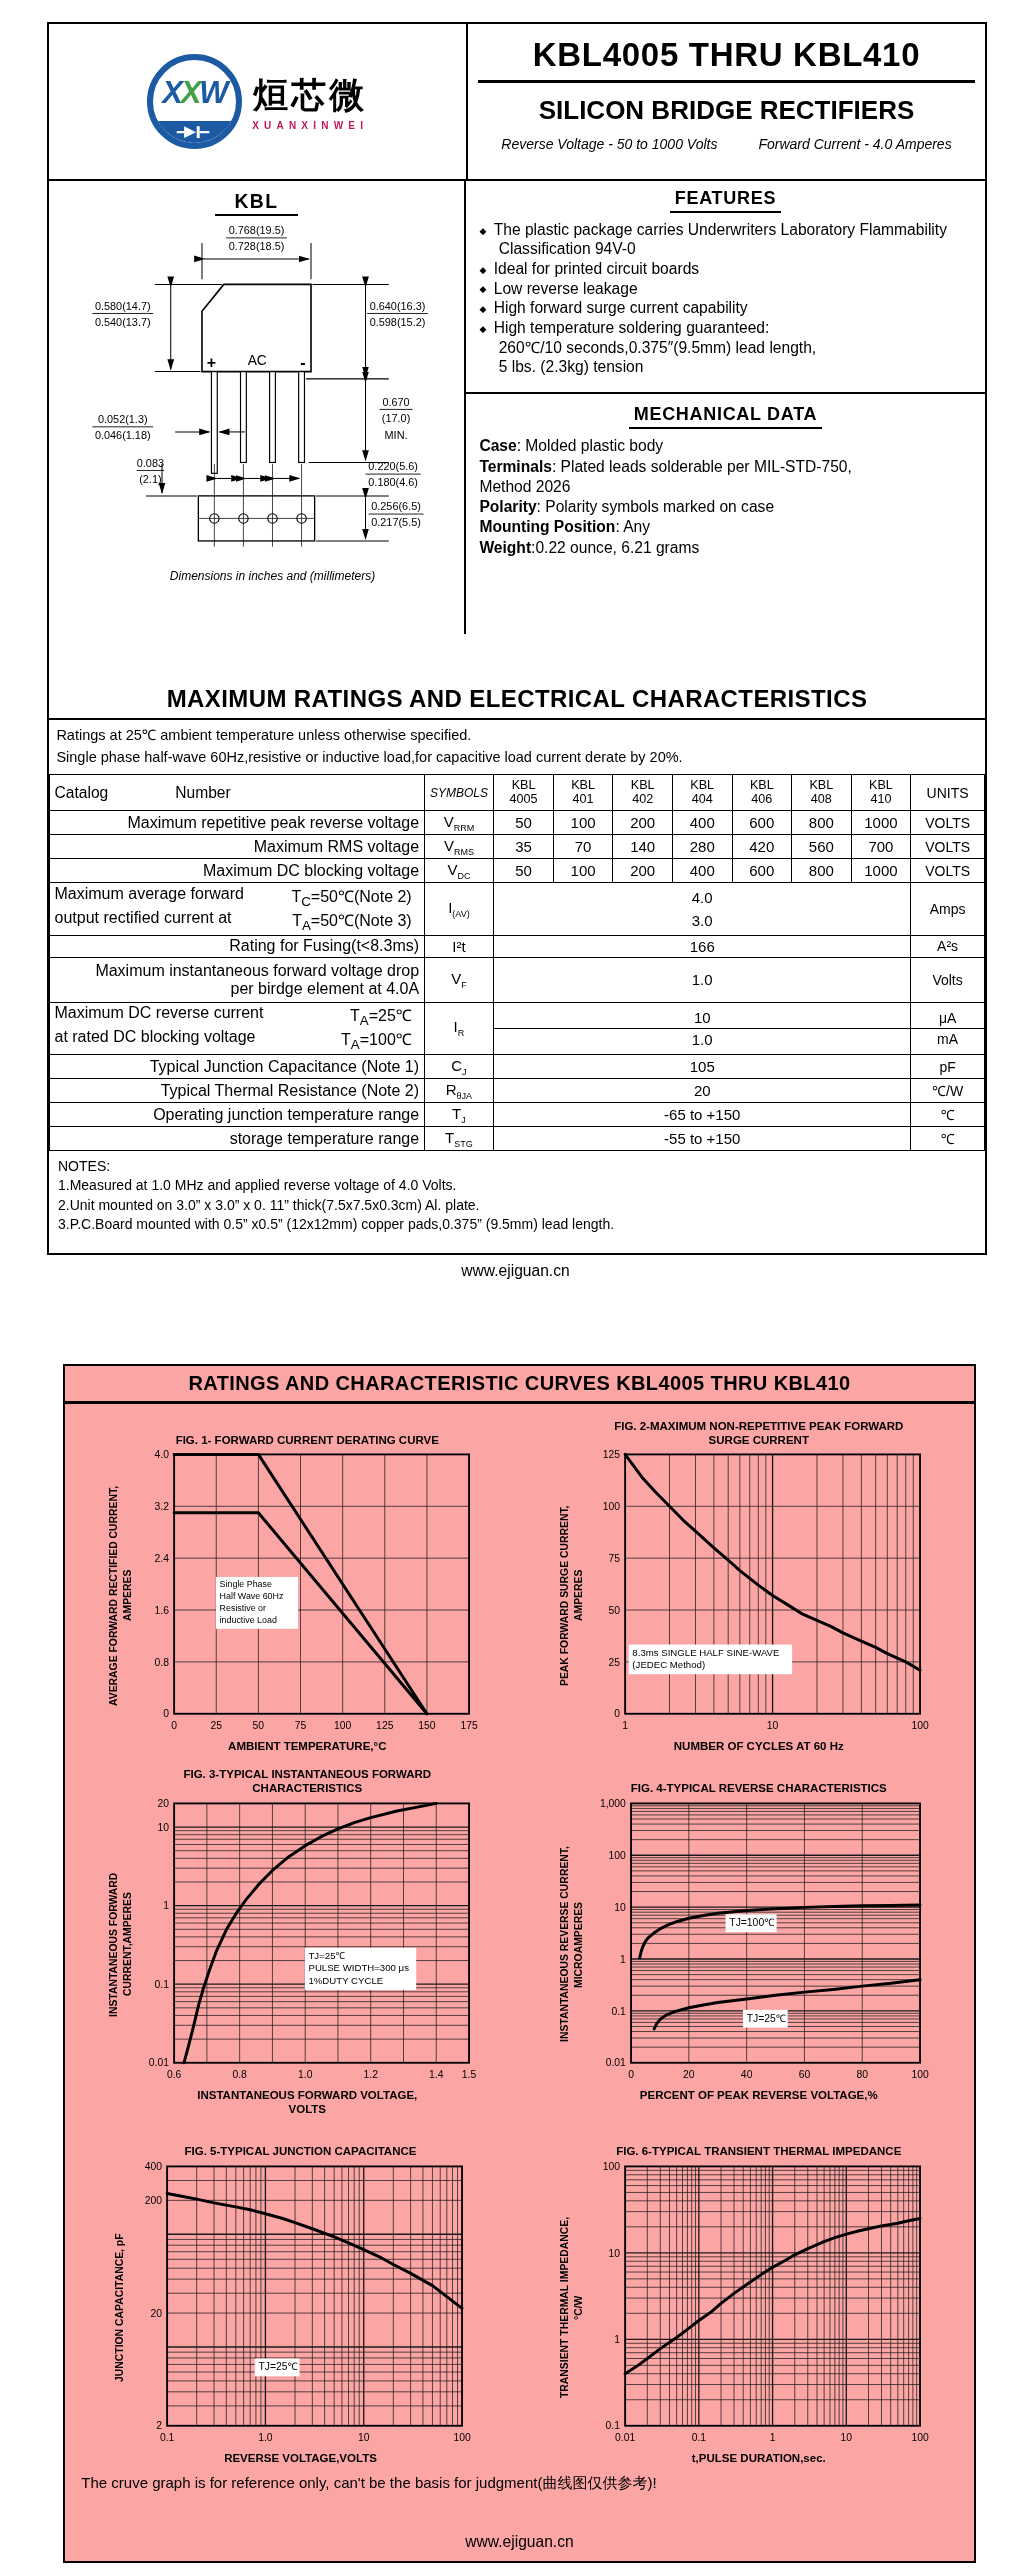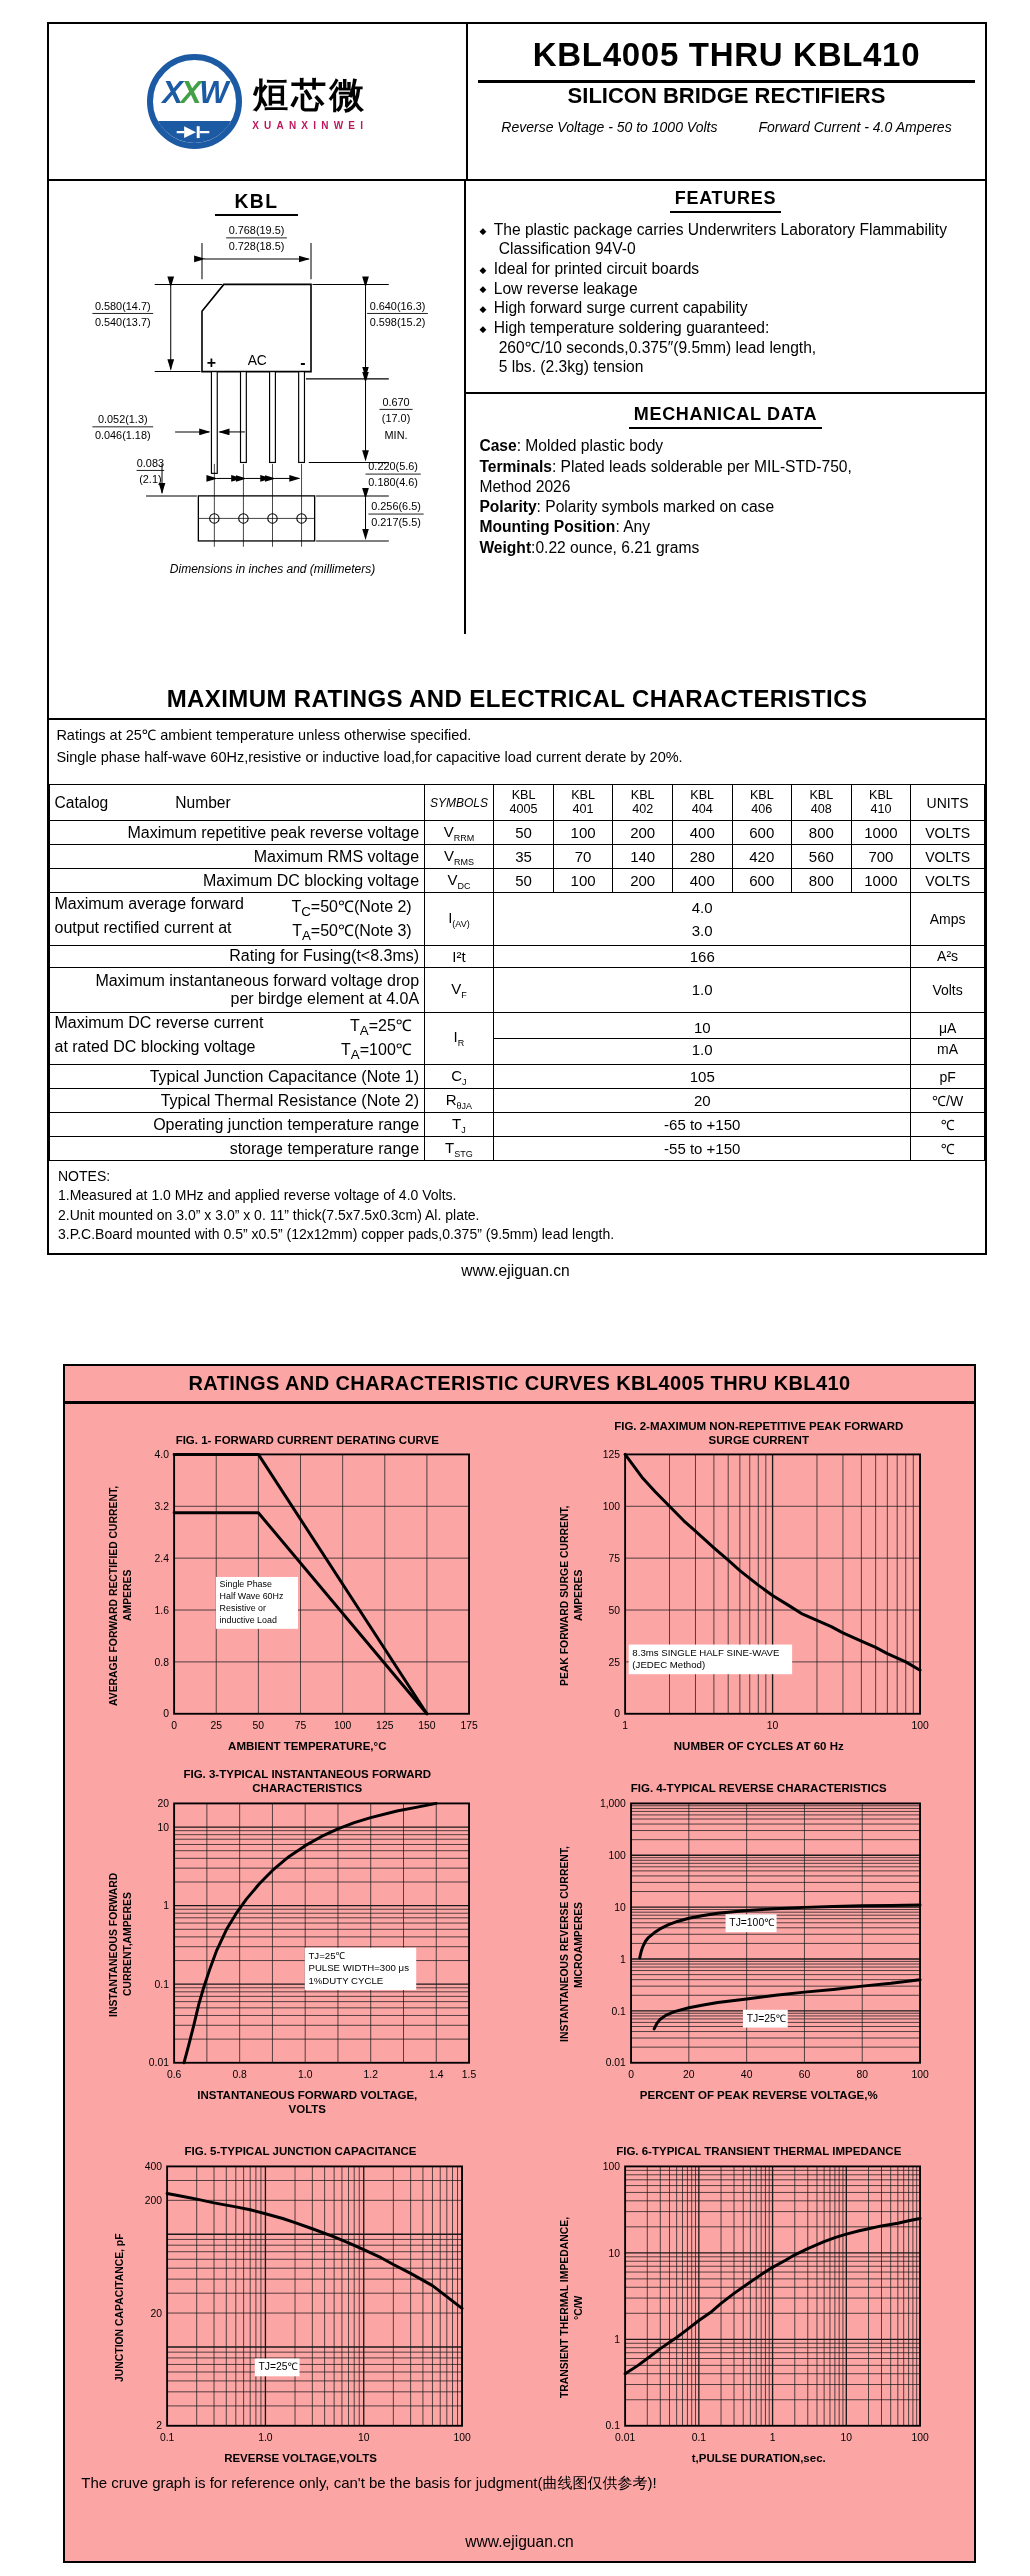--- a/index.html
+++ b/index.html
@@ -13,43 +13,43 @@
   .logo-circle{position:relative;width:83px;height:83px;border:6.7px solid #1d5aa4;border-radius:50%;overflow:hidden;background:#fff;flex:none;}
   .logo-xxw{position:absolute;top:15px;left:0;right:0;text-align:center;font-size:31px;font-weight:bold;font-style:italic;letter-spacing:-2.2px;color:#1d5aa4;}
   .logo-xxw .g{color:#43a047;}
   .logo-band{position:absolute;bottom:0;left:0;right:0;height:22px;background:#1d5aa4;display:flex;align-items:center;justify-content:center;}
   .logo-text{display:flex;flex-direction:column;align-items:center;}
   .logo-cn{font-size:35px;font-weight:bold;letter-spacing:3px;}
   .logo-en{font-size:10px;letter-spacing:5.2px;color:#be185d;margin-top:1.5px;font-weight:bold;}
   .title-cell{flex:1;display:flex;flex-direction:column;justify-content:flex-start;padding-top:12px;}
   .doc-title{text-align:center;font-size:33px;font-weight:bold;letter-spacing:0.7px;}
   .title-rule{border:none;border-top:3px solid #000;margin:6px 10.4px 0 10.4px;}
-  .doc-subtitle{text-align:center;font-size:22px;font-weight:bold;}
+  .doc-subtitle{text-align:center;font-size:26px;font-weight:bold;margin-top:12px;}
   .doc-subinfo{display:flex;justify-content:center;gap:41px;font-style:italic;font-size:14px;margin-top:9.6px;}
 
   .p1-main{display:flex;height:453px;}
   .pkg-cell{width:417px;border-right:2.2px solid #000;text-align:center;padding-top:10.4px;box-sizing:border-box;}
   .pkg-name{display:inline-block;font-size:19.3px;font-weight:bold;border-bottom:2.2px solid #000;padding:0 19.3px 0.7px 19.3px;letter-spacing:1.5px;}
   .pkg-svg{display:block;margin:3px auto 0 auto;}
-  .pkg-caption{font-style:italic;font-size:12px;margin-top:0;padding-left:32px;}
+  .pkg-caption{font-style:italic;font-size:12px;margin-top:7px;padding-left:32px;}
   .right-cell{flex:1;display:flex;flex-direction:column;}
   .features-box{height:213px;border-bottom:2.2px solid #000;padding:7.4px 13.4px 0 13.4px;box-sizing:border-box;}
   .sec-head{text-align:center;margin-bottom:7.4px;}
   .sec-head span{display:inline-block;font-size:18px;font-weight:bold;border-bottom:2.2px solid #000;padding:0 4.5px 1.5px 4.5px;letter-spacing:0.7px;}
   .feat-list{list-style:none;margin:0;padding:0;font-size:15.6px;line-height:1.22;}
   .feat-list li{padding-left:19.3px;text-indent:-19.3px;margin-bottom:0.7px;}
   .feat-list li::before{content:"◆";font-size:9px;vertical-align:1.5px;margin-right:7.4px;}
   .feat-extra{font-size:15.6px;line-height:1.25;padding-left:19.3px;}
   .mech-box{padding:10.4px 13.4px 0 13.4px;}
   .mech-rows{font-size:15.6px;line-height:1.3;}
   .mech-rows b{font-weight:bold;}
 
   .ratings-bar{border-bottom:2.2px solid #000;text-align:center;font-size:24px;font-weight:bold;padding:4.5px 0 5.2px 0;letter-spacing:0.4px;margin-top:46px;}
   .conditions{font-size:14.5px;line-height:1.5;padding:5.2px 7.4px 6px 7.4px;}
-  table.ratings{width:100%;border-collapse:collapse;table-layout:fixed;margin-top:10px;}
+  table.ratings{width:100%;border-collapse:collapse;table-layout:fixed;}
   table.ratings td,table.ratings th{border:1.5px solid #000;padding:1.5px 4.5px;vertical-align:middle;font-weight:normal;}
   table.ratings tr{height:21px;}
   .cell-label{text-align:right;font-size:16px;}
   .cell-sym{text-align:center;font-size:15px;}
   .cell-sym sub,.cell-unit sub{font-size:9px;}
   .cell-val{text-align:center;font-size:15px;}
   .cell-unit{text-align:center;font-size:14px;}
   .hdr-catalog{font-size:15.6px;text-align:left;}
   .hdr-catalog .sp{display:inline-block;width:67px;}
   .hdr-sym{font-style:italic;font-size:12px;text-align:center;}

